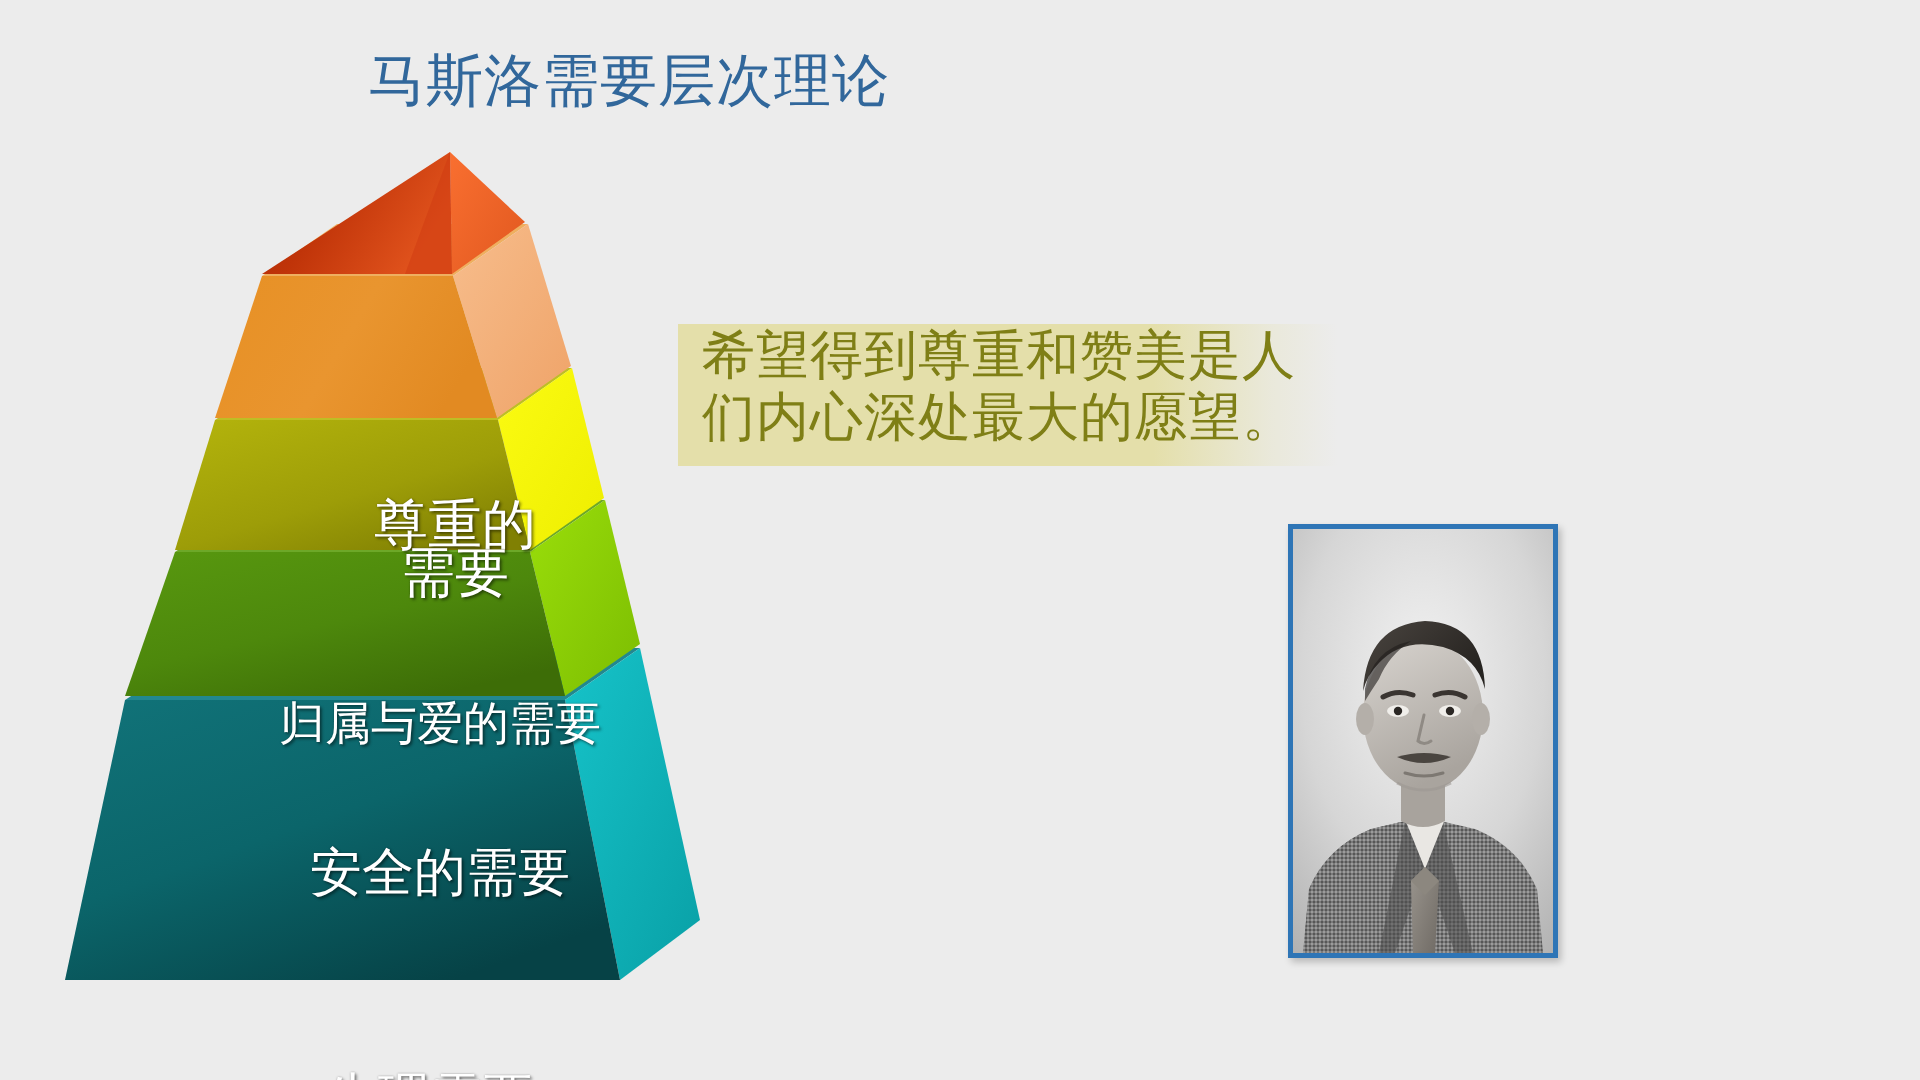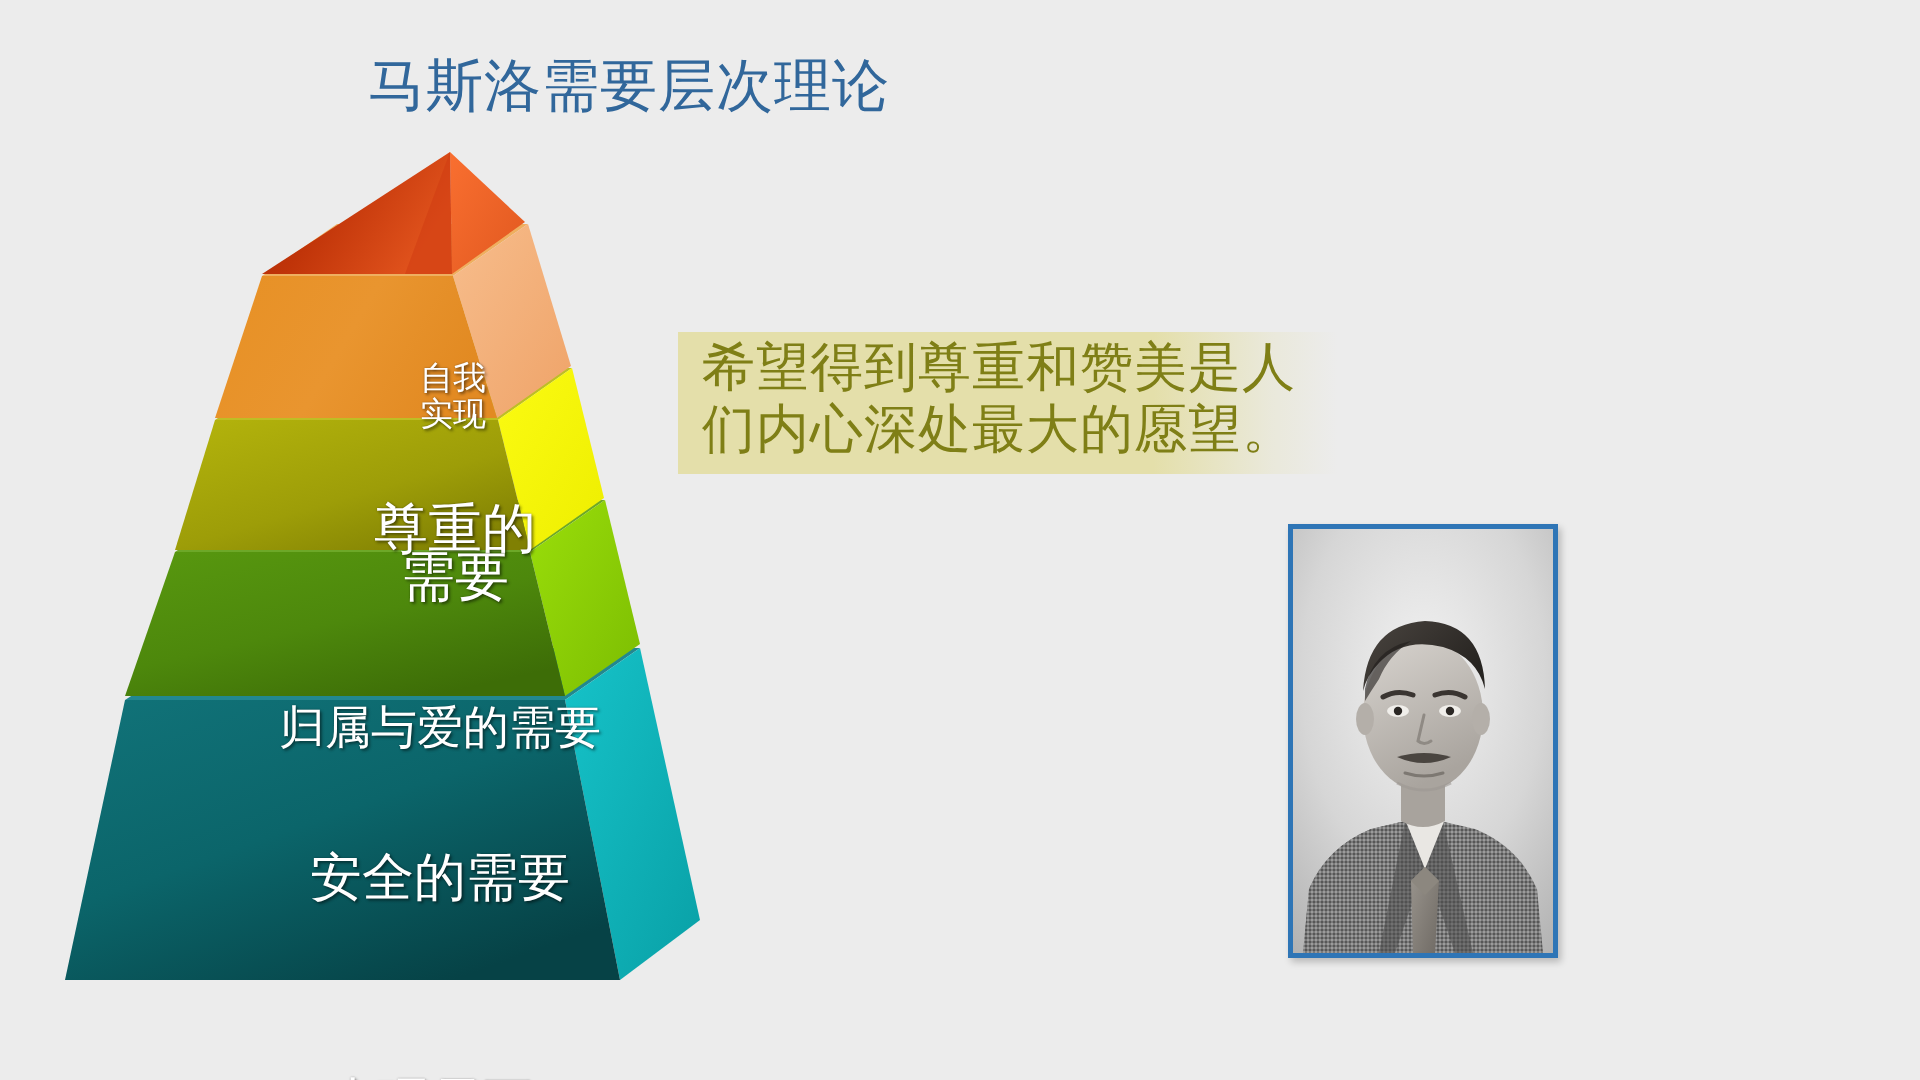--- a/index.html
+++ b/index.html
@@ -15,20 +15,21 @@
     position: relative;
   }
 
   #slide {
     position: absolute;
     left: 0; top: 0;
     width: 1920px;
     height: 1080px;
     background: #ececec;
     overflow: hidden;
+    font-family: Liberation Mono, monospace;
   }
 
   
   #title {
     position: absolute;
     left: 368px;
     top: 50px;
     font-size: 57px;
     line-height: 70px;
     letter-spacing: 1px;
@@ -87,21 +88,21 @@
   #label-physio {
     left: 130px; top: 955px;
     width: 600px;
     font-size: 52px;
   }
 
   
   #callout {
     position: absolute;
     left: 678px;
-    top: 332px;
+    top: 324px;
     width: 660px;
     height: 142px;
     background: linear-gradient(to right,
         rgba(228,223,170,1) 0%,
         rgba(228,223,170,1) 72%,
         rgba(232,230,205,0.55) 90%,
         rgba(236,236,236,0) 100%);
     box-sizing: border-box;
     padding: 4px 0 2px 24px;
   }
@@ -226,22 +227,20 @@
       <g>
 
         <polygon points="450,32 525,102 452,154" fill="url(#g-self-side)"></polygon>
 
         <polygon points="450,32 452,154 262,154" fill="url(#g-self-front)"></polygon>
 
         <polygon points="450,32 452,154 405,154" fill="#cf3d12" opacity="0.55"></polygon>
       </g>
     </svg>
 
-    <div class="tier-label" id="label-self">自我
-实现</div>
     <div class="tier-label" id="label-esteem">尊重的
 需要</div>
     <div class="tier-label" id="label-safety">安全的需要</div>
     <div class="tier-label" id="label-love">归属与爱的需要</div>
     <div class="tier-label" id="label-physio">生理需要</div>
   </div>
 
   <div id="callout">
     <p id="callout-text">希望得到尊重和赞美是人
 们内心深处最大的愿望。</p>

